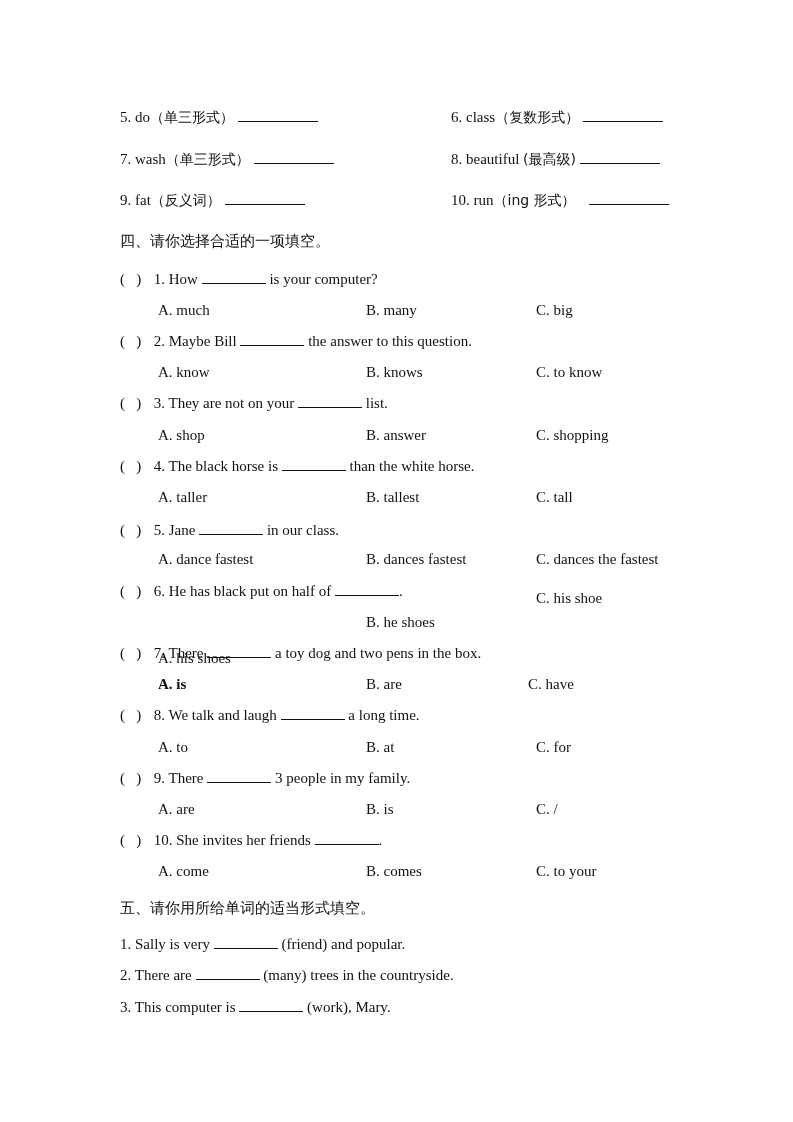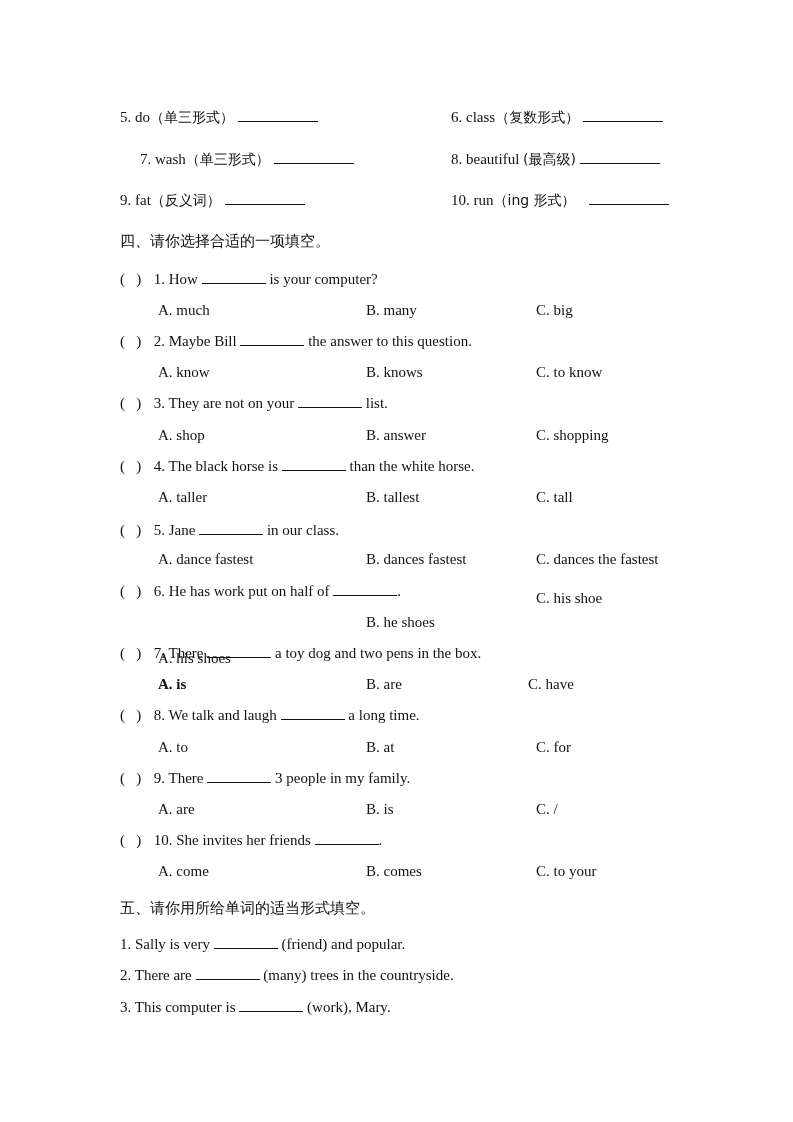--- a/index.html
+++ b/index.html
@@ -22,21 +22,21 @@
 <div class="abs" style="left:120px; top:108px;">
   <span>5.</span>
   <span>do</span><span class="cn">（单三形式）</span>
   <span class="blank w80"></span>
 </div>
 <div class="abs" style="left:451px; top:108px;">
   <span>6.</span>
   <span>class</span><span class="cn">（复数形式）</span>
   <span class="blank w80"></span>
 </div>
-<div class="abs" style="left:120px; top:150px;margin-left:20px;">
+<div class="abs" style="left:120px; top:150px;">
   <span>7.</span>
   <span>wash</span><span class="cn">（单三形式）</span>
   <span class="blank w80"></span>
 </div>
 <div class="abs" style="left:451px; top:150px;">
   <span>8.</span>
   <span>beautiful</span>
   <span class="cn">(最高级)</span>
   <span class="blank w80"></span>
 </div>
@@ -106,21 +106,21 @@
   <span class="blank w64"></span>
   <span>in our class.</span>
 </div>
 <div class="abs" style="left:158px; top:550px;text-align:right;">A. dance fastest</div>
 <div class="abs" style="left:366px; top:550px;">B. dances fastest</div>
 <div class="abs" style="left:536px; top:550px;">C. dances the fastest</div>
 
 <div class="abs" style="left:120px; top:582px;">
   <span class="paren"><span>(</span>&nbsp;&nbsp;&nbsp;<span>)</span></span>
   <span>6.</span>
-  <span>He has work put on half of</span>
+  <span>He has black put on half of</span>
   <span class="blank w64"></span><span>.</span>
 </div>
 <div class="abs" style="left:158px; top:613px;margin-top:36px;">A. his shoes</div>
 <div class="abs" style="left:366px; top:613px;">B. he shoes</div>
 <div class="abs" style="left:536px; top:589px;">C. his shoe</div>
 
 <div class="abs" style="left:120px; top:644px;">
   <span class="paren"><span>(</span>&nbsp;&nbsp;&nbsp;<span>)</span></span>
   <span>7.</span>
   <span>There</span>

